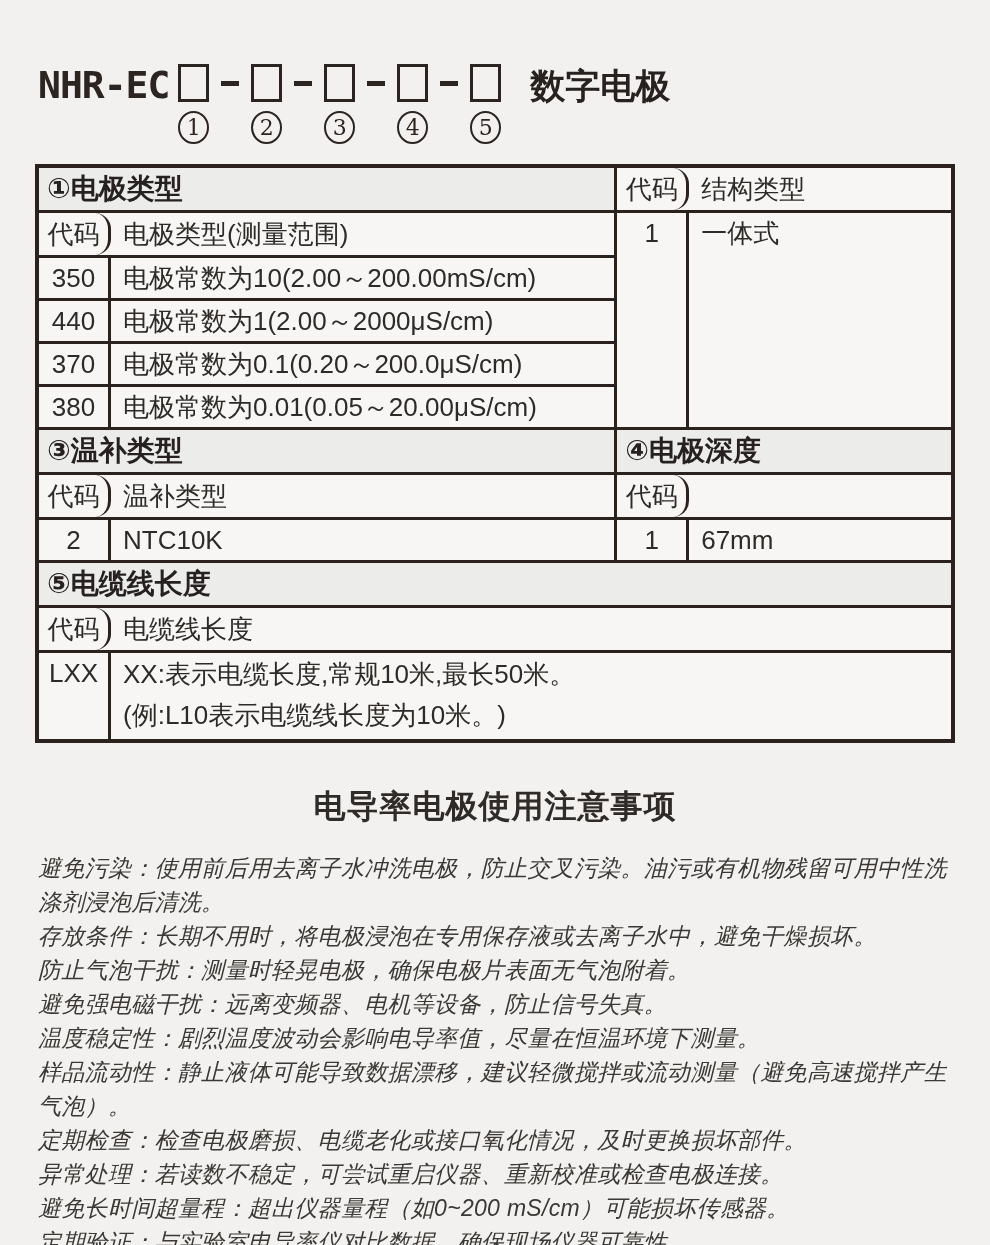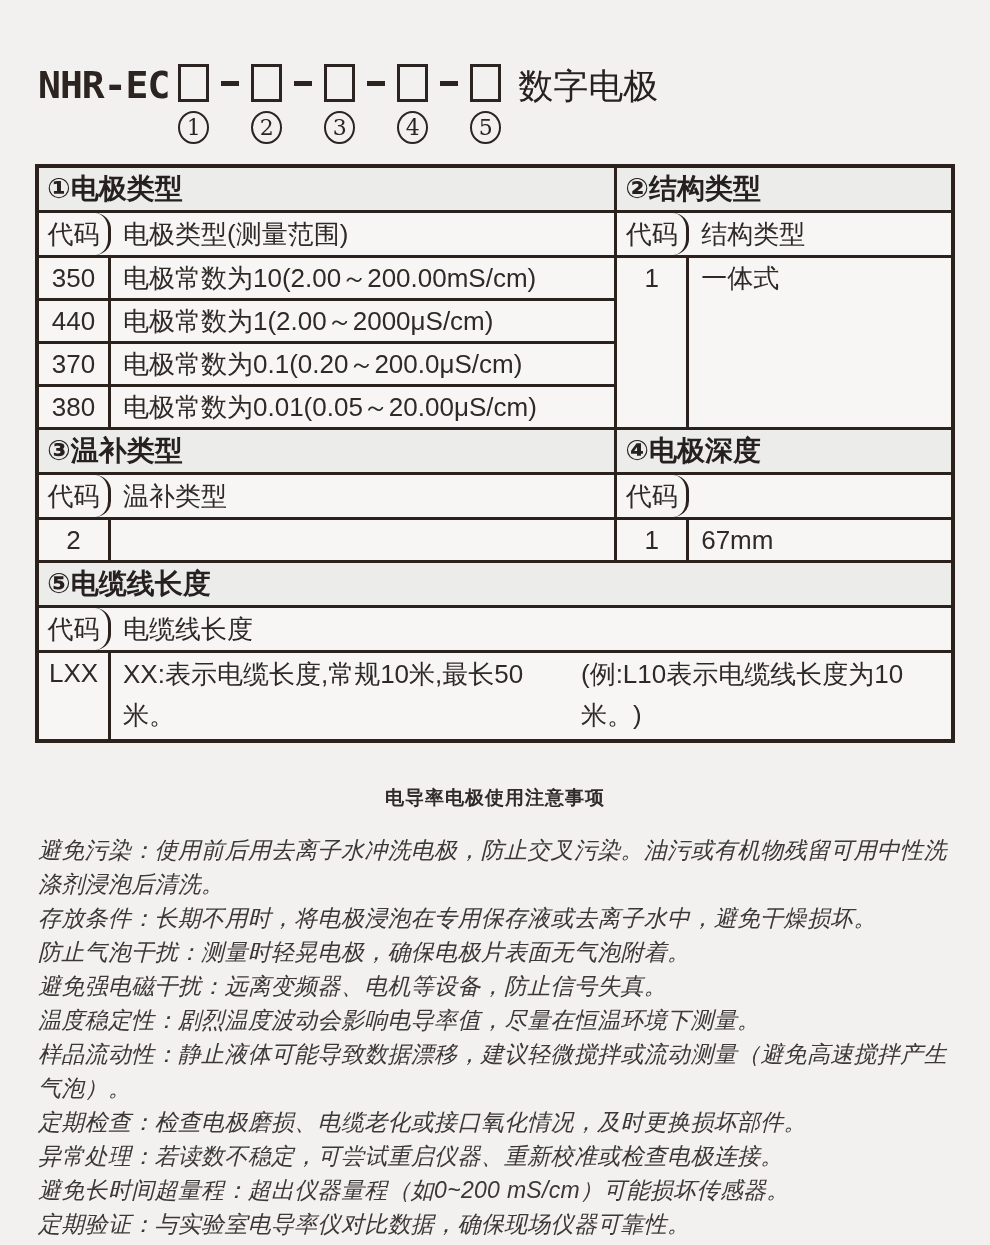--- a/index.html
+++ b/index.html
@@ -29,21 +29,21 @@
   }
   .unit{display:flex;flex-direction:column;align-items:center;margin:0 5px;}
   .code-box{width:31px;height:38px;border:3px solid #2b2420;background:transparent;}
   .pos-circle{
     width:31px;height:33px;border:2px solid #2b2420;border-radius:50%;
     margin-top:9px;display:flex;align-items:center;justify-content:center;
     font-family:"DejaVu Serif","Liberation Serif",serif;
     font-size:22px;line-height:1;color:#2b2420;
   }
   .dash{width:18px;height:5px;background:#2b2420;margin:17px 7px 0 7px;}
-  .suffix{font-size:35px;line-height:44px;font-weight:400;color:#272220;margin-left:12px;white-space:nowrap;}
+  .suffix{font-size:35px;line-height:44px;font-weight:700;color:#272220;margin-left:24px;white-space:nowrap;}
 
   
   .spec-table{
     margin-top:20px;
     border:4px solid var(--bd);
     background:var(--cellbg);
   }
   .sec{display:flex;align-items:stretch;}
   .sec-b,.sec-full{border-top:3px solid var(--bd);}
   .half-left{width:63.4%;border-right:3px solid var(--bd);display:flex;flex-direction:column;justify-content:space-between;}
@@ -57,28 +57,28 @@
   }
   .trow{display:flex;border-bottom:3px solid var(--bd);align-items:stretch;}
   .trow.last{border-bottom:none;}
   .trow.grow{flex:1;}
   .cell{font-size:26px;line-height:38px;padding:1px 0;display:flex;align-items:flex-start;}
   .cell.code{flex:0 0 72px;border-right:3px solid var(--bd);justify-content:center;text-align:center;}
   .cell.desc{flex:1;padding-left:12px;padding-right:6px;}
   .subhead .cell{line-height:40px;border-radius:16px;}
   .sec-a .data .cell{line-height:38px;}
   .sec-b .trow,.sec-b .band{min-height:0;}
-  .cable-desc{display:flex;flex-direction:row;gap:28px;}
+  .cable-desc{display:flex;flex-direction:column;}
   .cable-desc span{display:block;line-height:41px;}
   .cable-row{min-height:86px;}
 
   
   .notes{margin-top:42px;padding:0 3px;}
   .notes-title{
-    text-align:center;font-size:19px;font-weight:600;
+    text-align:center;font-size:32px;font-weight:600;
     color:#2f2b28;letter-spacing:1px;margin-bottom:22px;
   }
   .note-line{
     font-size:23px;line-height:34px;color:var(--notetxt);
     letter-spacing:0.3px;
     font-style:italic;
   }
 </style>
 </head>
 <body>
@@ -140,41 +140,41 @@
         <div class="trow data">
           <div class="cell code">370</div>
           <div class="cell desc">电极常数为0.1(0.20～200.0μS/cm)</div>
         </div>
         <div class="trow data last grow">
           <div class="cell code">380</div>
           <div class="cell desc">电极常数为0.01(0.05～20.00μS/cm)</div>
         </div>
       </div>
       <div class="half-right">
-        <div class="band">②结构类型</div>
         <div class="trow subhead">
           <div class="cell code">代码</div>
           <div class="cell desc">结构类型</div>
         </div>
         <div class="trow data last grow">
           <div class="cell code">1</div>
           <div class="cell desc">一体式</div>
         </div>
       </div>
     </div>
 
     <div class="sec sec-b">
       <div class="half-left">
         <div class="band">③温补类型</div>
         <div class="trow subhead">
           <div class="cell code">代码</div>
           <div class="cell desc">温补类型</div>
         </div>
         <div class="trow data last grow">
           <div class="cell code">2</div>
+          <div class="cell desc">NTC10K</div>
         </div>
       </div>
       <div class="half-right">
         <div class="band">④电极深度</div>
         <div class="trow subhead">
           <div class="cell code">代码</div>
         </div>
         <div class="trow data last grow">
           <div class="cell code">1</div>
           <div class="cell desc">67mm</div>

